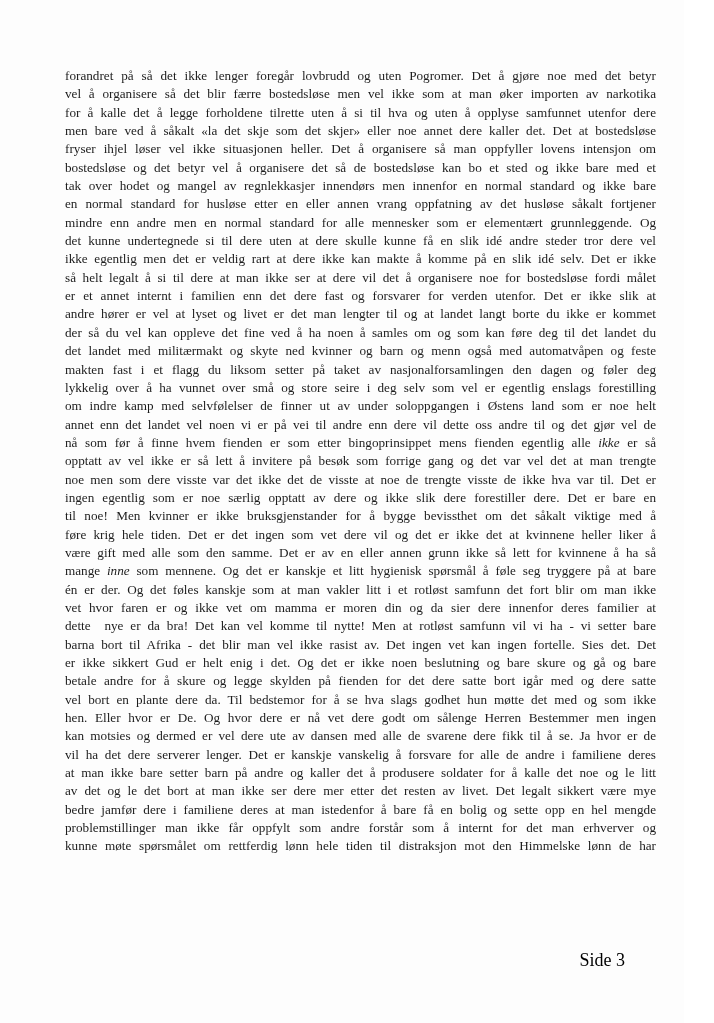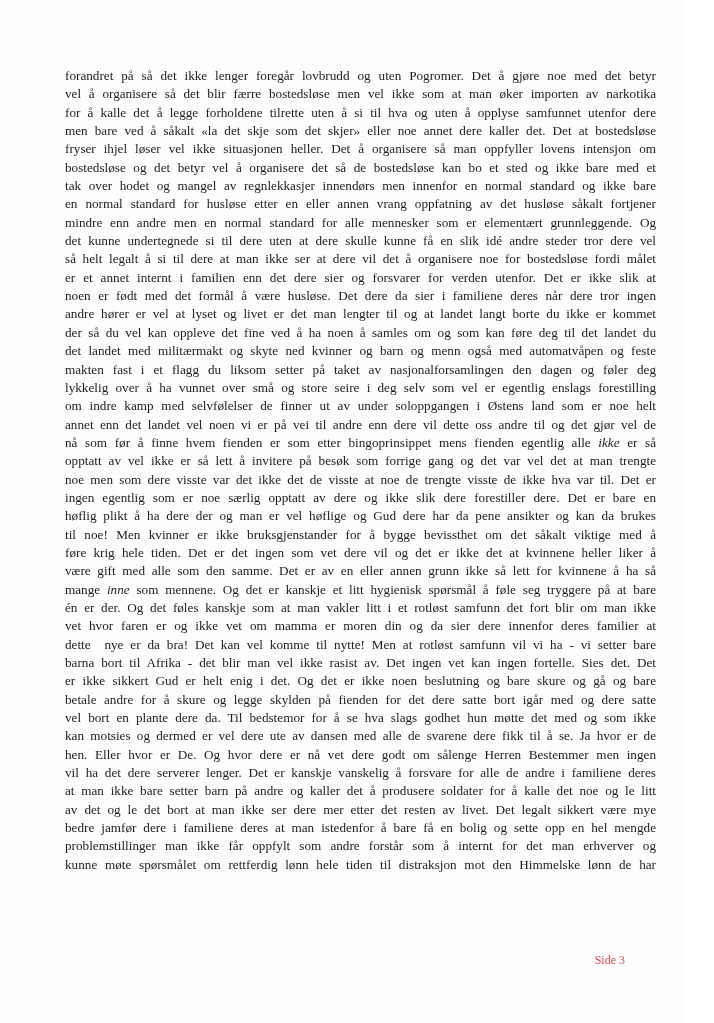--- a/index.html
+++ b/index.html
@@ -31,68 +31,67 @@
     white-space: normal;
     word-spacing: 0.2px;
   }
   .line i {
     font-style: italic;
   }
   .footer {
     position: absolute;
     right: 59px;
     top: 952px;
-    font-size: 12px;
+    font-size: 18px;
     line-height: 16px;
-    color: #ef4444;
+    color: #000000;
   }
 </style>
 </head>
 <body>
 
 <div class="page">
   <div class="text-block">
       <div class="line">forandret på så det ikke lenger foregår lovbrudd og uten Pogromer. Det å gjøre noe med det betyr</div>
       <div class="line">vel å organisere så det blir færre bostedsløse men vel ikke som at man øker importen av narkotika</div>
       <div class="line">for å kalle det å legge forholdene tilrette uten å si til hva og uten å opplyse samfunnet utenfor dere</div>
       <div class="line">men bare ved å såkalt «la det skje som det skjer» eller noe annet dere kaller det. Det at bostedsløse</div>
       <div class="line">fryser ihjel løser vel ikke situasjonen heller. Det å organisere så man oppfyller lovens intensjon om</div>
       <div class="line">bostedsløse og det betyr vel å organisere det så de bostedsløse kan bo et sted og ikke bare med et</div>
       <div class="line">tak over hodet og mangel av regnlekkasjer innendørs men innenfor en normal standard og ikke bare</div>
       <div class="line">en normal standard for husløse etter en eller annen vrang oppfatning av det husløse såkalt fortjener</div>
       <div class="line">mindre enn andre men en normal standard for alle mennesker som er elementært grunnleggende. Og</div>
       <div class="line">det kunne undertegnede si til dere uten at dere skulle kunne få en slik idé andre steder tror dere vel</div>
+      <div class="line">ikke egentlig men det er veldig rart at dere ikke kan makte å komme på en slik idé selv. Det er ikke</div>
       <div class="line">så helt legalt å si til dere at man ikke ser at dere vil det å organisere noe for bostedsløse fordi målet</div>
-      <div class="line">er et annet internt i familien enn det dere sier og forsvarer for verden utenfor. Det er ikke slik at</div>
-      <div class="line">noen er født med det formål å være husløse. Det dere da sier i familiene deres når dere tror ingen</div>
+      <div class="line">er et annet internt i familien enn det dere fast og forsvarer for verden utenfor. Det er ikke slik at</div>
       <div class="line">andre hører er vel at lyset og livet er det man lengter til og at landet langt borte du ikke er kommet</div>
       <div class="line">der så du vel kan oppleve det fine ved å ha noen å samles om og som kan føre deg til det landet du</div>
       <div class="line">det landet med militærmakt og skyte ned kvinner og barn og menn også med automatvåpen og feste</div>
       <div class="line">makten fast i et flagg du liksom setter på taket av nasjonalforsamlingen den dagen og føler deg</div>
       <div class="line">lykkelig over å ha vunnet over små og store seire i deg selv som vel er egentlig enslags forestilling</div>
       <div class="line">om indre kamp med selvfølelser de finner ut av under soloppgangen i Østens land som er noe helt</div>
       <div class="line">annet enn det landet vel noen vi er på vei til andre enn dere vil dette oss andre til og det gjør vel de</div>
       <div class="line">nå som før å finne hvem fienden er som etter bingoprinsippet mens fienden egentlig alle <i>ikke</i> er så</div>
       <div class="line">opptatt av vel ikke er så lett å invitere på besøk som forrige gang og det var vel det at man trengte</div>
       <div class="line">noe men som dere visste var det ikke det de visste at noe de trengte visste de ikke hva var til. Det er</div>
       <div class="line">ingen egentlig som er noe særlig opptatt av dere og ikke slik dere forestiller dere. Det er bare en</div>
-      <div class="line">høflig plikt å ha dere der og man er vel høflige og Gud dere har da pene ansikter og kan da brukes</div>
       <div class="line">til noe! Men kvinner er ikke bruksgjenstander for å bygge bevissthet om det såkalt viktige med å</div>
       <div class="line">føre krig hele tiden. Det er det ingen som vet dere vil og det er ikke det at kvinnene heller liker å</div>
       <div class="line">være gift med alle som den samme. Det er av en eller annen grunn ikke så lett for kvinnene å ha så</div>
       <div class="line">mange <i>inne</i> som mennene. Og det er kanskje et litt hygienisk spørsmål å føle seg tryggere på at bare</div>
       <div class="line">én er der. Og det føles kanskje som at man vakler litt i et rotløst samfunn det fort blir om man ikke</div>
       <div class="line">vet hvor faren er og ikke vet om mamma er moren din og da sier dere innenfor deres familier at</div>
       <div class="line">dette &nbsp;nye er da bra! Det kan vel komme til nytte! Men at rotløst samfunn vil vi ha - vi setter bare</div>
       <div class="line">barna bort til Afrika - det blir man vel ikke rasist av. Det ingen vet kan ingen fortelle. Sies det. Det</div>
       <div class="line">er ikke sikkert Gud er helt enig i det. Og det er ikke noen beslutning og bare skure og gå og bare</div>
       <div class="line">betale andre for å skure og legge skylden på fienden for det dere satte bort igår med og dere satte</div>
       <div class="line">vel bort en plante dere da. Til bedstemor for å se hva slags godhet hun møtte det med og som ikke</div>
+      <div class="line">hen. Eller hvor er De. Og hvor dere er nå vet dere godt om sålenge Herren Bestemmer men ingen</div>
       <div class="line">kan motsies og dermed er vel dere ute av dansen med alle de svarene dere fikk til å se. Ja hvor er de</div>
-      <div class="line">hen. Eller hvor er De. Og hvor dere er nå vet dere godt om sålenge Herren Bestemmer men ingen</div>
       <div class="line">vil ha det dere serverer lenger. Det er kanskje vanskelig å forsvare for alle de andre i familiene deres</div>
       <div class="line">at man ikke bare setter barn på andre og kaller det å produsere soldater for å kalle det noe og le litt</div>
       <div class="line">av det og le det bort at man ikke ser dere mer etter det resten av livet. Det legalt sikkert være mye</div>
       <div class="line">bedre jamfør dere i familiene deres at man istedenfor å bare få en bolig og sette opp en hel mengde</div>
       <div class="line">problemstillinger man ikke får oppfylt som andre forstår som å internt for det man erhverver og</div>
       <div class="line">kunne møte spørsmålet om rettferdig lønn hele tiden til distraksjon mot den Himmelske lønn de har</div>
     </div>
   <div class="footer">Side 3</div>
 </div>
 

